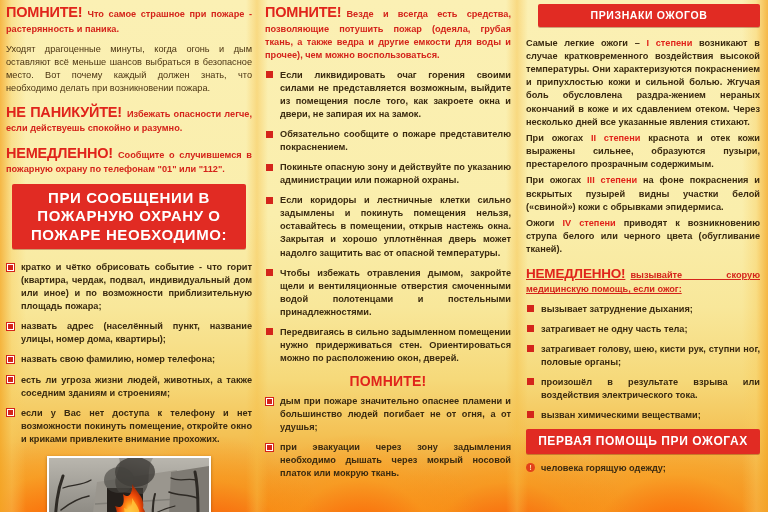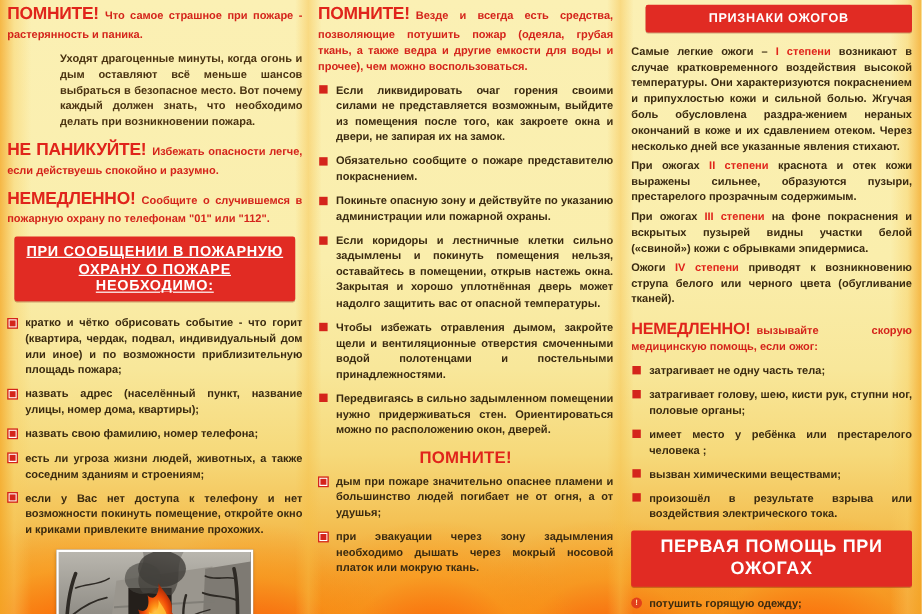--- a/index.html
+++ b/index.html
@@ -86,34 +86,34 @@
     font-weight: bold;
     letter-spacing: .6px;
     line-height: 1.22;
     padding: 5px 6px 5px 6px;
     border-radius: 2px;
     box-shadow: 0 1px 0 rgba(120,20,10,.35);
     font-size: 10px;
     text-transform: uppercase;
     font-stretch: condensed;
   }
-  .banner.b-col1 { margin: 8px 6px 12px 6px; font-size: 12px; text-decoration: underline; }
+  .banner.b-col1 { margin: 8px 6px 12px 6px; font-size: 15px; }
   .banner.b-col3-top { margin: 4px 2px 10px 14px; font-size: 10.5px; }
-  .banner.b-col3-mid { margin: 7px 2px 8px 2px; font-size: 15px; }
+  .banner.b-col3-mid { margin: 7px 2px 8px 2px; font-size: 12px; }
 
   
   .p {
     color: #3a2a10;
     font-size: 9.2px;
     line-height: 1.42;
     text-align: justify;
     margin: 0 0 7px 0;
     font-weight: bold;
   }
-  .p.plain { font-weight: bold; color: #4a3311; margin-left: 44px; }
+  .p.plain { font-weight: normal; color: #4a3311; }
   .p.red {
     color: #d4241b;
   }
   .lead-word {
     color: #e0241b;
     font-weight: bold;
     font-size: 14.5px;
     letter-spacing: -.2px;
     margin-right: 5px;
     text-transform: uppercase;
@@ -344,35 +344,35 @@
         <p class="col3-p">
           <span>При ожогах </span><span class="deg">II степени</span><span> краснота и отек кожи выражены сильнее, образуются пузыри, престарелого прозрачным содержимым.</span>
         </p>
         <p class="col3-p">
           <span>При ожогах </span><span class="deg">III степени</span><span> на фоне покраснения и вскрытых пузырей видны участки белой («свиной») кожи с обрывками эпидермиса.</span>
         </p>
         <p class="col3-p tight">
           <span>Ожоги </span><span class="deg">IV степени</span><span> приводят к возникновению струпа белого или черного цвета (обугливание тканей).</span>
         </p>
 
-        <p class="p red" style="margin-top:8px;margin-bottom:6px;">
+        <p class="p red" style="margin-top:8px;margin-bottom:6px;text-decoration:underline;">
           <span class="lead-word sm">НЕМЕДЛЕННО!</span><span>вызывайте скорую медицинскую помощь, если ожог:</span>
         </p>
 
         <ul class="bl sqs">
+          <li>вызывает затруднение дыхания;</li>
           <li>затрагивает не одну часть тела;</li>
           <li>затрагивает голову, шею, кисти рук, ступни ног, половые органы;</li>
-          <li>имеет место у ребёнка или престарелого человека ;</li>
+          <li>произошёл в результате взрыва или воздействия электрического тока.</li>
           <li>вызван химическими веществами;</li>
-          <li>произошёл в результате взрыва или воздействия электрического тока.</li>
         </ul>
       </div>
 
       <div class="banner b-col3-mid">ПЕРВАЯ ПОМОЩЬ ПРИ ОЖОГАХ</div>
 
       <ul class="bl excl" style="padding:0 2px;">
-        <li>потушить горящую одежду;</li>
+        <li>человека горящую одежду;</li>
 
       </ul>
     </div>
 
   </div>
 </div>
 
 </body></html>

